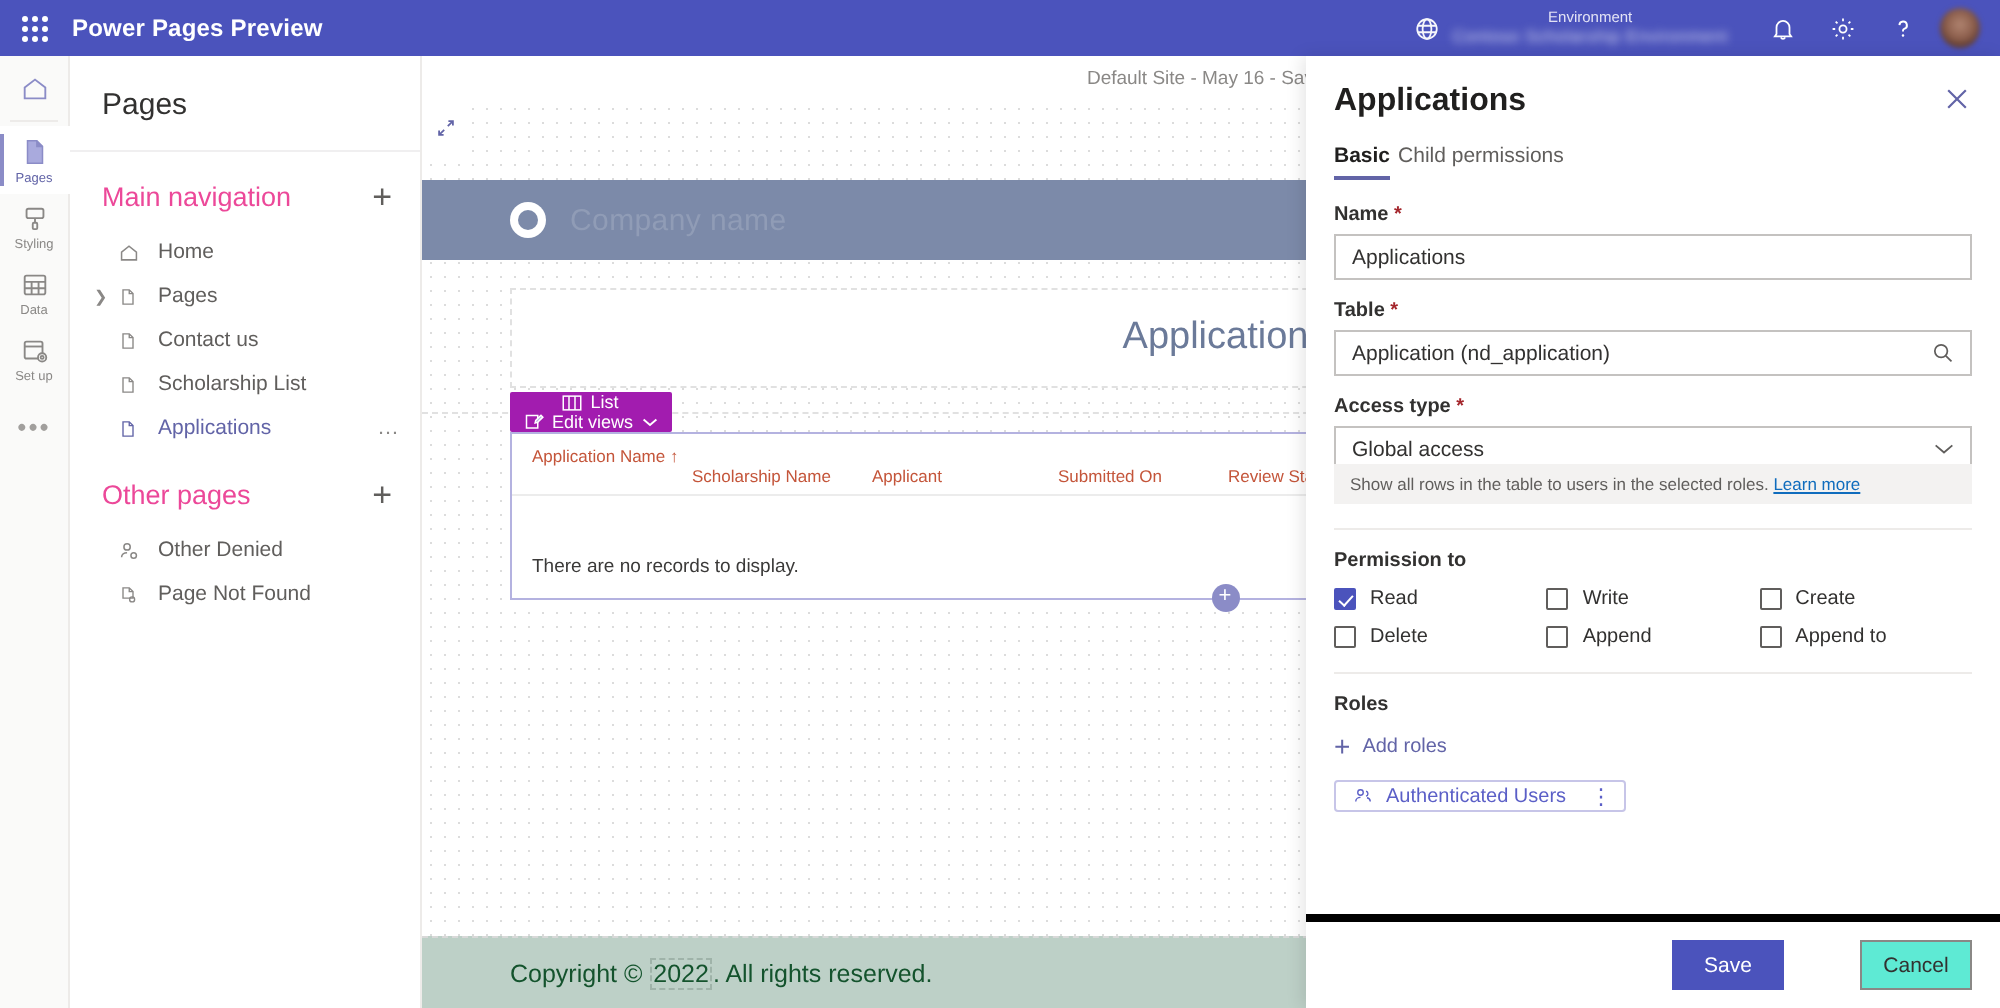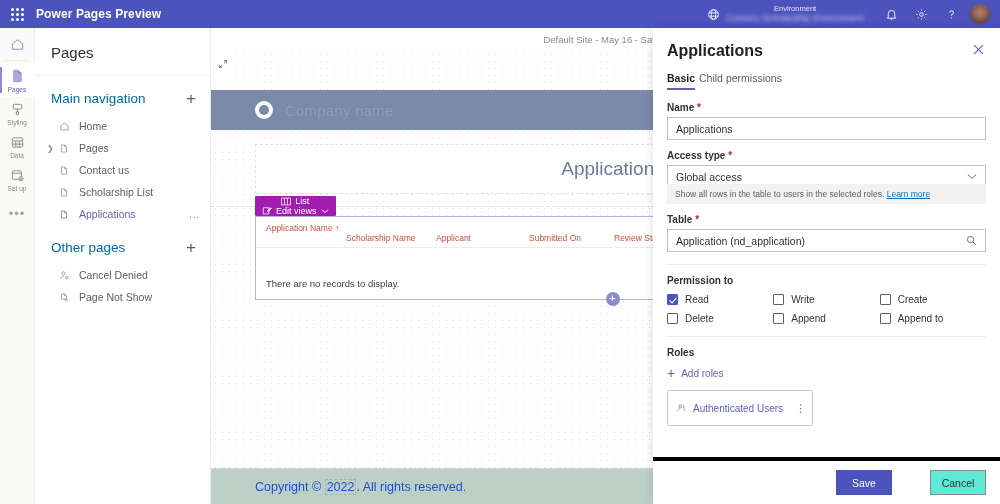--- a/index.html
+++ b/index.html
@@ -62,21 +62,21 @@
   
   .pages-panel {
     position: absolute; top: 28px; left: 35px; width: 176px; height: 476px;
     background: #fff; border-right: 1px solid #edebe9; overflow: hidden;
   }
   .pages-title { font-size: 15px; color: #323130; padding: 16px 0 14px 16px; border-bottom: 1px solid #f0eff0; }
   .sec-head {
     display: flex; align-items: center; justify-content: space-between;
     padding: 14px 12px 8px 16px;
   }
-  .sec-head .t { font-size: 13.5px; color: #0369a1; }
+  .sec-head .t { font-size: 13.5px; color: #ec4899; }
   .plus-btn { color: #605e5c; font-size: 17px; line-height: 1; cursor: pointer; padding: 0 2px; font-weight: 300; }
   .nav-item {
     display: flex; align-items: center; height: 22px; padding-left: 24px;
     font-size: 10.5px; color: #605e5c; cursor: pointer; position: relative;
   }
   .nav-item .ico { width: 18px; display: flex; align-items: center; color: #8a8886; }
   .nav-item .txt { padding-left: 2px; }
   .nav-item.active { color: #6264a7; background: #fff; }
   .nav-item.active .ico { color: #6264a7; }
   .nav-item .chev { position: absolute; left: 12px; font-size: 8px; color: #8a8886; }
@@ -160,21 +160,21 @@
     position: absolute; left: 50%; bottom: -7px; transform: translateX(-50%);
     width: 14px; height: 14px; border-radius: 50%; background: #8b8cc7;
     color: #fff; font-size: 11px; line-height: 13px; text-align: center; cursor: pointer;
   }
 
   .site-footer {
     position: absolute; left: 0; right: 0; bottom: 0; height: 36px;
     background: #bdd0c7; display: flex; align-items: center; padding-left: 44px;
     border-top: 1px dashed #d8d8d8;
   }
-  .site-footer .txt { font-size: 12.5px; color: #1d4ed8; text-align: center; }
+  .site-footer .txt { font-size: 12.5px; color: #14532d; text-align: center; }
   .site-footer .yr { border: 1px dashed #9fb3a9; padding: 0 1px; }
 
   .v-scroll {
     position: absolute; right: 0; top: 22px; bottom: 0; width: 6px; background: transparent; z-index: 5;
   }
   .v-thumb { position: absolute; top: 2px; left: 1px; width: 4px; height: 110px; background: #c8c6c4; border-radius: 2px; }
 
   
   .panel {
     position: absolute; top: 28px; right: 0; width: 347px; height: 476px;
@@ -213,21 +213,21 @@
   }
   .cb.checked .box { background: #4b53bc; border-color: #4b53bc; }
   .cb.checked .box:after {
     content: ""; position: absolute; left: 3px; top: 0.5px; width: 3px; height: 6px;
     border: solid #fff; border-width: 0 1.4px 1.4px 0; transform: rotate(42deg);
   }
   .addroles { display: flex; align-items: center; color: #6264a7; font-size: 10px; cursor: pointer; margin-bottom: 10px; }
   .addroles .p { font-size: 14px; margin-right: 6px; line-height: 1; font-weight: 300; }
   .role-chip {
     display: inline-flex; align-items: center; border: 1px solid #c7c5e8;
-    height: 36px; padding: 0 6px 0 8px; font-size: 10px; color: #5b5fc7; border-radius: 2px;
+    height: 16px; padding: 0 6px 0 8px; font-size: 10px; color: #5b5fc7; border-radius: 2px;
     min-width: 146px;
   }
   .role-chip .ri { margin-right: 6px; display: flex; align-items: center; }
   .role-chip .more { margin-left: auto; color: #5b5fc7; font-size: 11px; padding-left: 10px; cursor: pointer; }
   .panel-footer {
     border-top: 4px solid #000000; padding: 9px 14px; display: flex; justify-content: flex-end; gap: 8px;
   }
   .btn { height: 25px; min-width: 56px; font-size: 10.5px; border: 1px solid transparent; cursor: pointer; }
   .btn-primary { background: #4b53bc; color: #fff; }
   .btn-default { background: #5eead4; color: #323130; border-color: #8a8886; margin-left: 30px; }
@@ -400,32 +400,32 @@
   </div>
 
   <div class="nav-item">
     <span class="ico">
       <svg width="11" height="11" viewBox="0 0 16 16" fill="none" stroke="currentColor" stroke-width="1.1">
         <circle cx="6.6" cy="5" r="2.3"></circle>
             <path d="M2.6 12.6c0-2.1 1.8-3.4 4-3.4"></path>
             <circle cx="11.4" cy="11.2" r="2"></circle>
       </svg>
     </span>
-    <span class="txt">Cancel Denied</span>
+    <span class="txt">Other Denied</span>
   </div>
 
   <div class="nav-item">
     <span class="ico">
       <svg width="10" height="11" viewBox="0 0 16 16" fill="none" stroke="currentColor" stroke-width="1.1">
         <path d="M4 2.3h5l3 3v5.2H4z"></path>
             <path d="M9 2.3v3h3"></path>
             <circle cx="11.3" cy="11.5" r="2"></circle>
       </svg>
     </span>
-    <span class="txt">Page Not Show</span>
+    <span class="txt">Page Not Found</span>
   </div>
 </div>
 
 <div class="canvas-wrap">
   <div class="canvas-titlebar">Default Site - May 16 - Saved</div>
 
   <div class="canvas-scroll">
     <div class="canvas-dots"></div>
 
     <div class="expand-btn">
@@ -545,51 +545,51 @@
       <label class="flabel">
         <span>Name</span> <span class="req">*</span>
       </label>
       <div class="ctl">
         <span>Applications</span>
       </div>
     </div>
 
     <div class="field">
       <label class="flabel">
-        <span>Access type</span> <span class="req">*</span>
-      </label>
-      <div class="ctl">
-        <span>Global access</span>
-        <span class="right-ico">
-          <svg width="10" height="7" viewBox="0 0 12 7" fill="none" stroke="#605e5c" stroke-width="1.1">
-                <path d="M1 1.3 6 5.6l5-4.3"></path>
-              </svg>
-        </span>
-      </div>
-      <div class="helper">
-        <span>Show all rows in the table to users in the selected roles.</span>
-        <a href="#">Learn more</a>
-      </div>
-    </div>
-
-    <div class="field">
-      <label class="flabel">
         <span>Table</span> <span class="req">*</span>
       </label>
       <div class="ctl">
         <span>Application (nd_application)</span>
         <span class="right-ico">
           <svg width="11" height="11" viewBox="0 0 14 14" fill="none" stroke="#605e5c" stroke-width="1.1">
                 <circle cx="5.8" cy="5.8" r="4"></circle>
                 <path d="M8.8 8.8 12.4 12.4"></path>
               </svg>
         </span>
       </div>
     </div>
 
+    <div class="field">
+      <label class="flabel">
+        <span>Access type</span> <span class="req">*</span>
+      </label>
+      <div class="ctl">
+        <span>Global access</span>
+        <span class="right-ico">
+          <svg width="10" height="7" viewBox="0 0 12 7" fill="none" stroke="#605e5c" stroke-width="1.1">
+                <path d="M1 1.3 6 5.6l5-4.3"></path>
+              </svg>
+        </span>
+      </div>
+      <div class="helper">
+        <span>Show all rows in the table to users in the selected roles.</span>
+        <a href="#">Learn more</a>
+      </div>
+    </div>
+
     <div class="divider"></div>
 
     <div>
       <div class="grp-title">Permission to</div>
       <div class="cb-grid">
         <div class="cb checked">
           <span class="box"></span>
           <span>Read</span>
         </div>
         <div class="cb">

